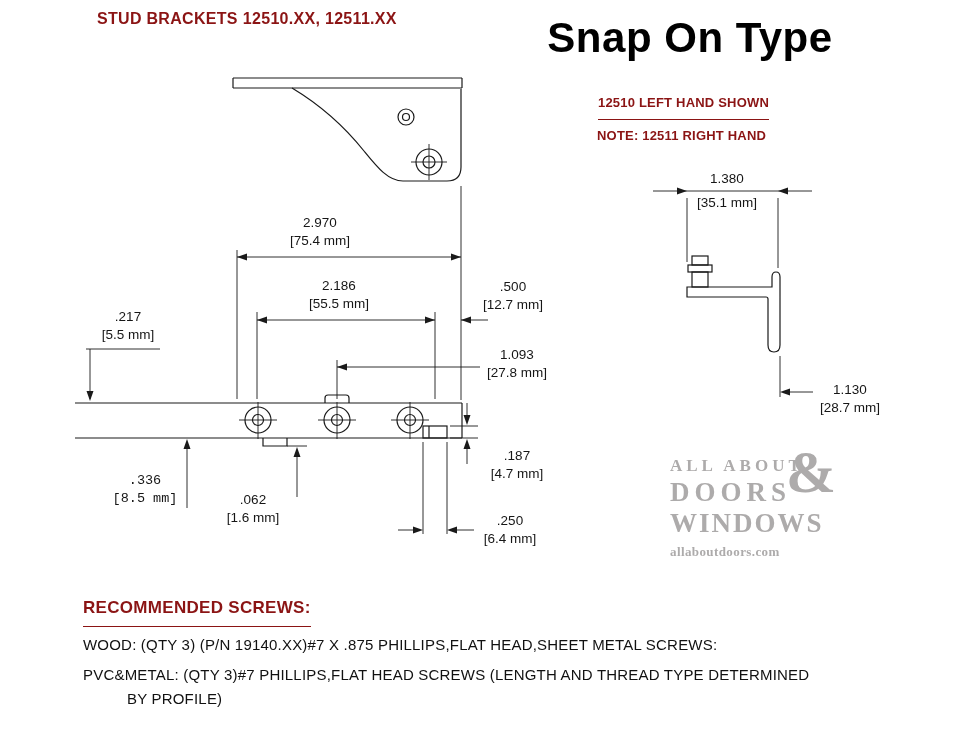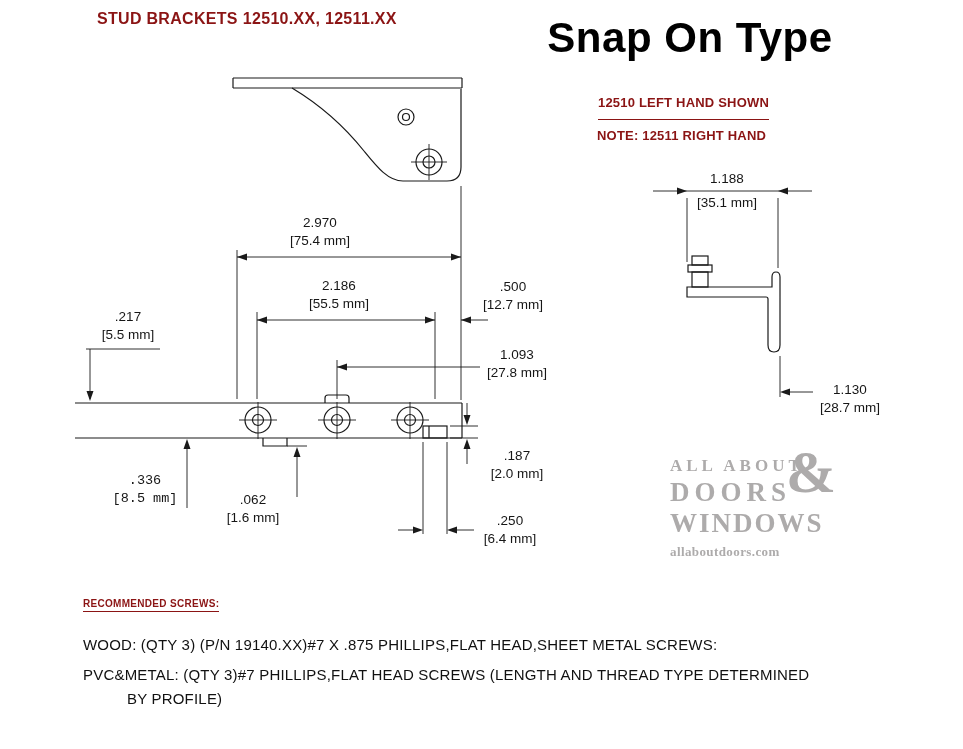--- a/index.html
+++ b/index.html
@@ -33,22 +33,22 @@
 
   .watermark{position:absolute;left:670px;top:456px;width:190px;
     color:var(--wm);font-family:"Liberation Serif",serif;}
   .wm1{font-size:17px;letter-spacing:4px;font-weight:600;}
   .wmamp{position:absolute;left:116px;top:-14px;font-size:60px;font-weight:600;line-height:60px;}
   .wm2{font-size:27px;letter-spacing:5px;font-weight:bold;margin-top:1px;}
   .wm3{font-size:27px;letter-spacing:2px;font-weight:bold;}
   .wmurl{font-size:13px;font-weight:bold;letter-spacing:0.4px;margin-top:5px;}
 
   .screws-head{position:absolute;left:83px;top:598px;color:var(--maroon);
-    font-size:10px;font-weight:bold;border-bottom:1.5px solid var(--maroon);
-    padding-bottom:2px;letter-spacing:0.3px;display:inline-block;text-align:right;}
+    font-size:17px;font-weight:bold;border-bottom:1.5px solid var(--maroon);
+    padding-bottom:8px;letter-spacing:0.3px;display:inline-block;text-align:right;}
   .screw-line{position:absolute;color:#111;font-size:15px;letter-spacing:0.2px;}
   .screw-wood{left:83px;top:636px;}
   .screw-pvc1{left:83px;top:666px;}
   .screw-pvc2{left:127px;top:690px;}
 </style>
 </head>
 <body>
 
 <div class="page">
 
@@ -183,36 +183,36 @@
   <div class="dim" style="left:68px;top:308px;">
     <div>.217</div>
     <div>[5.5 mm]</div>
   </div>
   <div class="dim" style="left:457px;top:346px;">
     <div>1.093</div>
     <div>[27.8 mm]</div>
   </div>
   <div class="dim" style="left:457px;top:447px;">
     <div>.187</div>
-    <div>[2.0 mm]</div>
+    <div>[4.7 mm]</div>
   </div>
   <div class="dim" style="left:85px;top:472px;font-family:Liberation Mono, monospace;">
     <div>.336</div>
     <div>[8.5 mm]</div>
   </div>
   <div class="dim" style="left:193px;top:491px;">
     <div>.062</div>
     <div>[1.6 mm]</div>
   </div>
   <div class="dim" style="left:450px;top:512px;">
     <div>.250</div>
     <div>[6.4 mm]</div>
   </div>
   <div class="dim gaped" style="left:667px;top:170px;">
-    <div>1.188</div>
+    <div>1.380</div>
     <div>[35.1 mm]</div>
   </div>
   <div class="dim" style="left:790px;top:381px;">
     <div>1.130</div>
     <div>[28.7 mm]</div>
   </div>
 
   <div class="watermark">
     <div class="wm1">ALL ABOUT</div>
     <div class="wmamp">&amp;</div>

